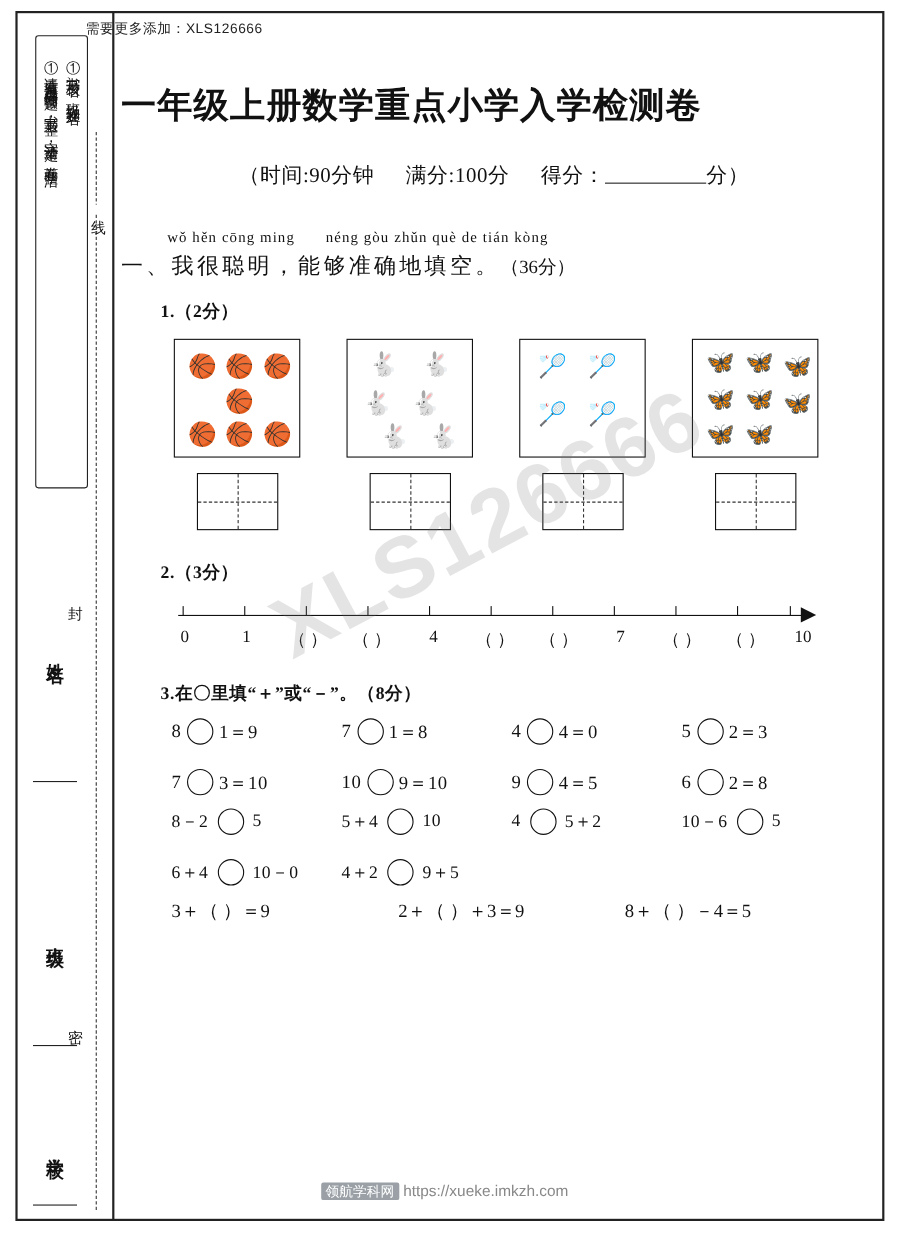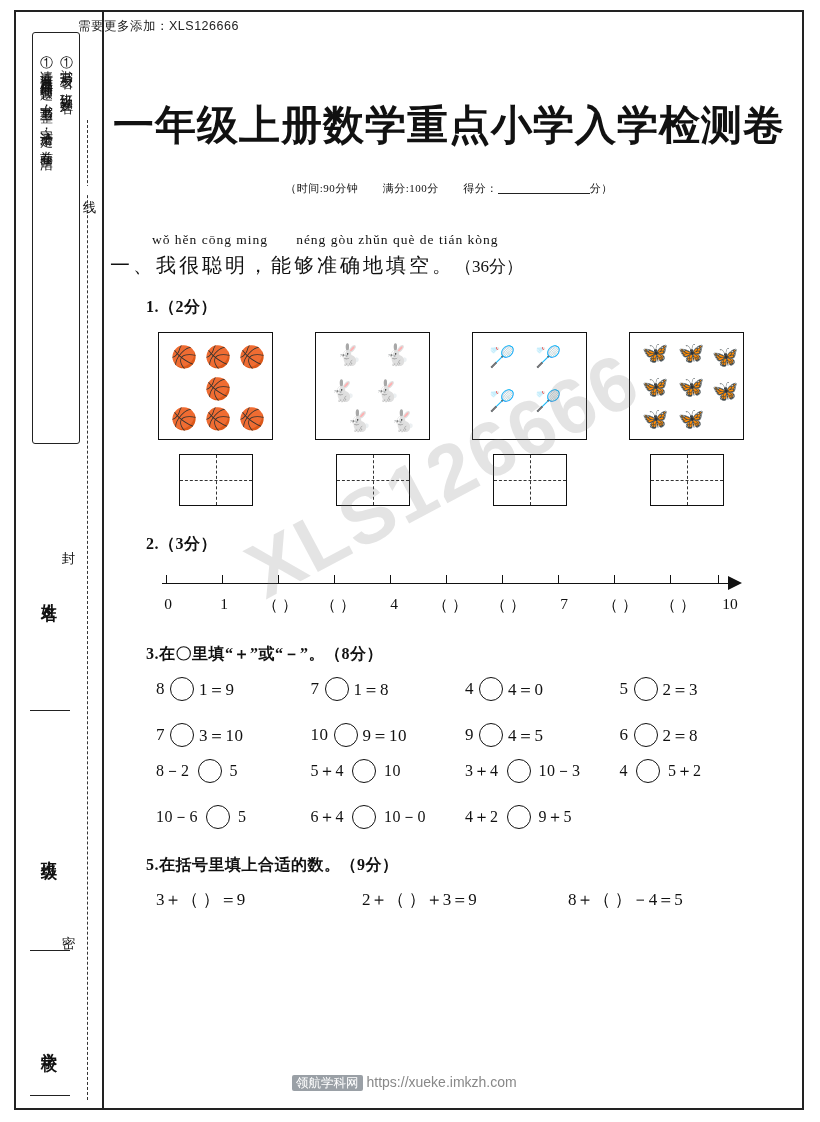--- a/index.html
+++ b/index.html
@@ -114,31 +114,30 @@
 
   
   .content {
     position: absolute;
     left: 110px;
     top: 40px;
     width: 678px;
   }
 
   .doc-title {
-    text-align: center;
-    font-size: 41px;
+    font-size: 32px;
     font-weight: bold;
     letter-spacing: 1px;
-    margin-top: 58px;
+    margin-top: 34px;
     font-family: "Liberation Serif", serif;
   }
 
   .subinfo {
     text-align: center;
-    font-size: 11px;
+    font-size: 19px;
     margin-top: 28px;
     letter-spacing: 0.5px;
   }
   .score-blank {
     display: inline-block;
     width: 92px;
     border-bottom: 1.1px solid #222;
     vertical-align: -2px;
   }
 
@@ -511,25 +510,20 @@
         <span>8－2</span>
         <span class="circle"></span>
         <span>5</span>
       </div>
     <div class="eq">
         <span>5＋4</span>
         <span class="circle"></span>
         <span>10</span>
       </div>
     <div class="eq">
-        <span>3＋4</span>
-        <span class="circle"></span>
-        <span>10－3</span>
-      </div>
-    <div class="eq">
         <span>4</span>
         <span class="circle"></span>
         <span>5＋2</span>
       </div>
     <div class="eq">
         <span>10－6</span>
         <span class="circle"></span>
         <span>5</span>
       </div>
     <div class="eq">
@@ -537,23 +531,20 @@
         <span class="circle"></span>
         <span>10－0</span>
       </div>
     <div class="eq">
         <span>4＋2</span>
         <span class="circle"></span>
         <span>9＋5</span>
       </div>
   </div>
 
-  <div class="q-head" style="margin-top:26px">
-    <span>5.</span><span>在括号里填上合适的数。</span><span>（9分）</span>
-  </div>
 
   <div class="q5-grid">
     <div class="paren-blank">3＋（    ）＝9</div>
     <div class="paren-blank">2＋（    ）＋3＝9</div>
     <div class="paren-blank">8＋（    ）－4＝5</div>
   </div>
 
 </div>
 
 <div class="wm-big">XLS126666</div>

